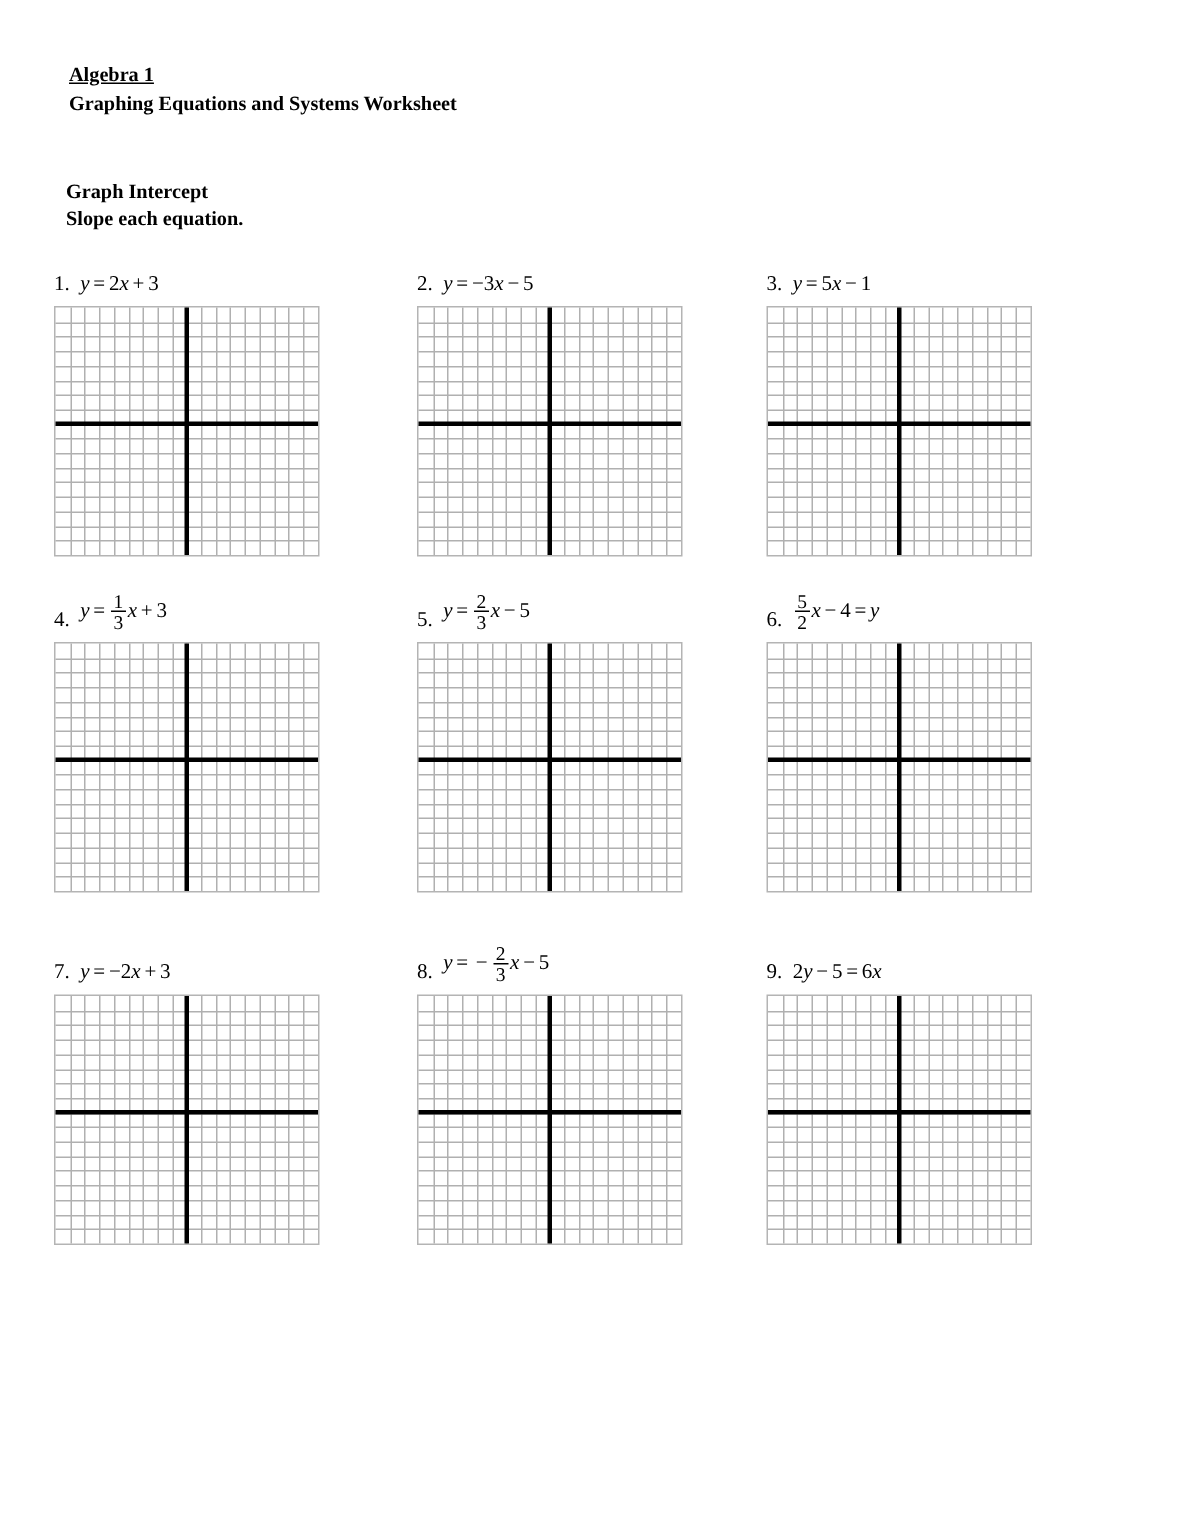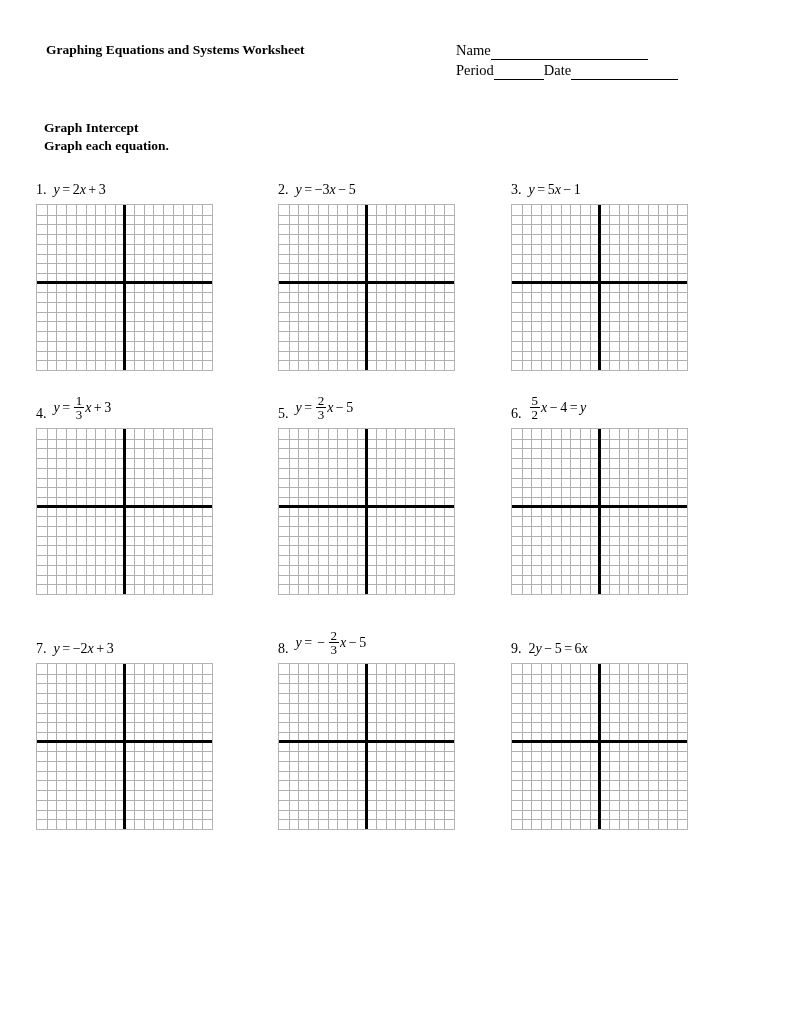--- a/index.html
+++ b/index.html
@@ -135,40 +135,31 @@
   .axis-y { width: 2.6px; top: 0; bottom: 0; }
   .axis-x { height: 2.6px; left: 0; right: 0; }
 </style>
 </head>
 <body>
 
 <div class="page">
 
   <div id="header">
     <div class="header-left">
+      <div>
+        <span class="title-main">Algebra 1</span>
+      </div>
       <div>Graphing Equations and Systems Worksheet</div>
     </div>
 
-    <div class="header-right">
-      <div class="field-row">
-        <span class="field-label">Name</span>
-        <span class="rule rule-name"></span>
-      </div>
-      <div class="field-row">
-        <span class="field-label">Period</span>
-        <span class="rule rule-period"></span>
-        <span class="field-label">Date</span>
-        <span class="rule rule-date"></span>
-      </div>
-    </div>
   </div>
 
   <div id="section-heading">
     <div>Graph Intercept</div>
-    <div>Graph each equation.</div>
+    <div>Slope each equation.</div>
   </div>
 
   <div id="problems-root">
       <div class="problem" style="left: 36px; top: 168px;">
         <div class="prob-label">
           <span class="idx">1.</span>
           <span class="eq">
             <span class="var">y</span>
             <span class="op">=</span>
             <span class="num">2</span>

